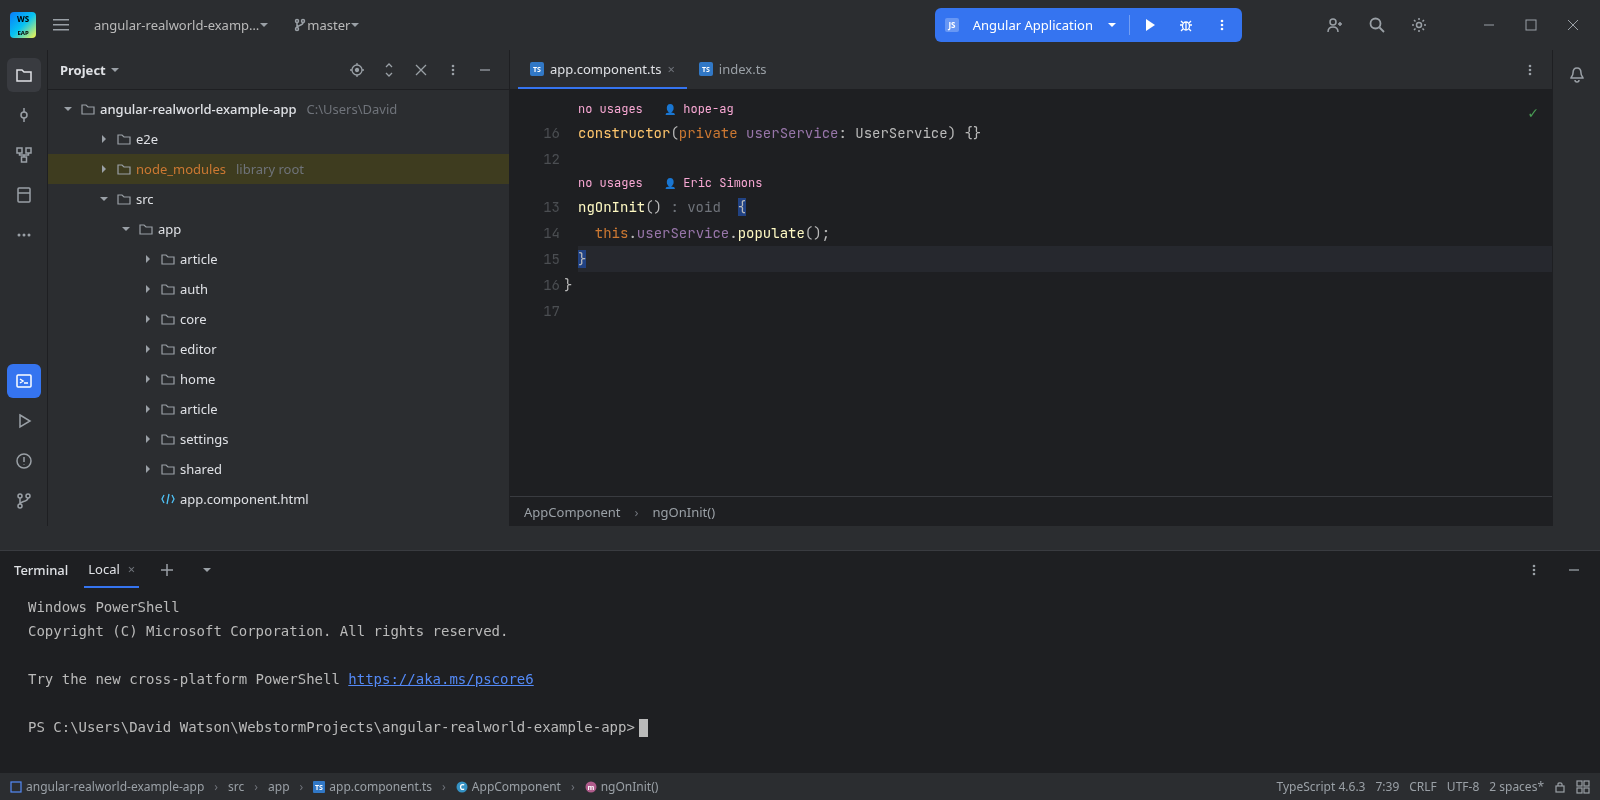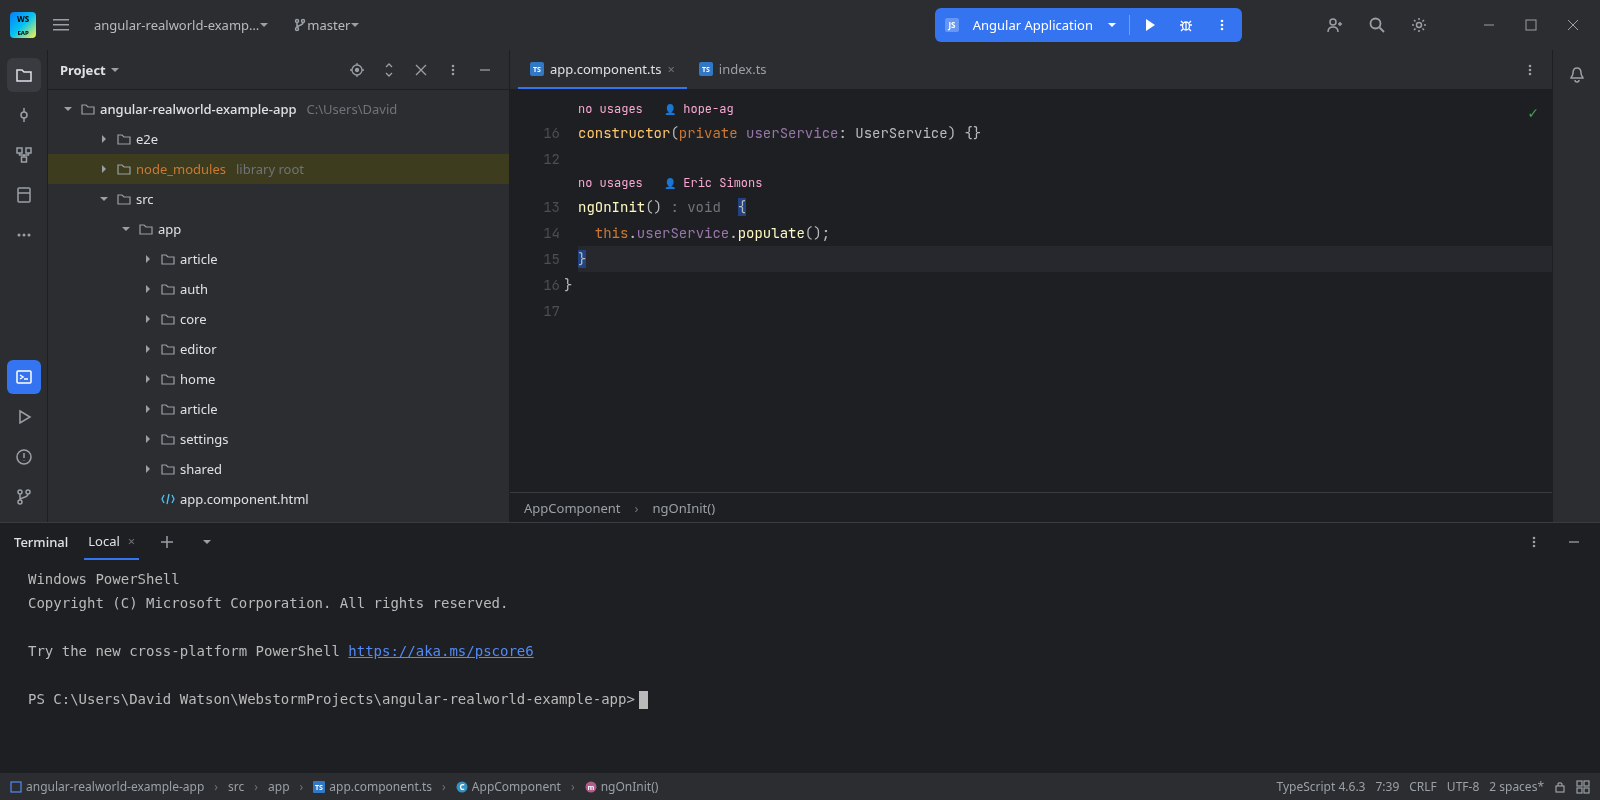--- a/index.html
+++ b/index.html
@@ -242,25 +242,26 @@
   display: flex;
   align-items: center;
   padding: 0 14px;
   gap: 14px;
   color: #9aa0a6;
   border-top: 1px solid #393b40;
   font-size: 13px;
 }
 
 .terminal-panel {
-  height: 250px;
+  height: 222px;
   background: #1e1f22;
   border-top: 1px solid #393b40;
   display: flex;
   flex-direction: column;
+  margin-top: 24px;
 }
 .terminal-header {
   height: 38px;
   display: flex;
   align-items: center;
   padding: 0 14px;
   gap: 16px;
 }
 .terminal-title { color: #dfe1e5; font-weight: 500; }
 .terminal-tab {

